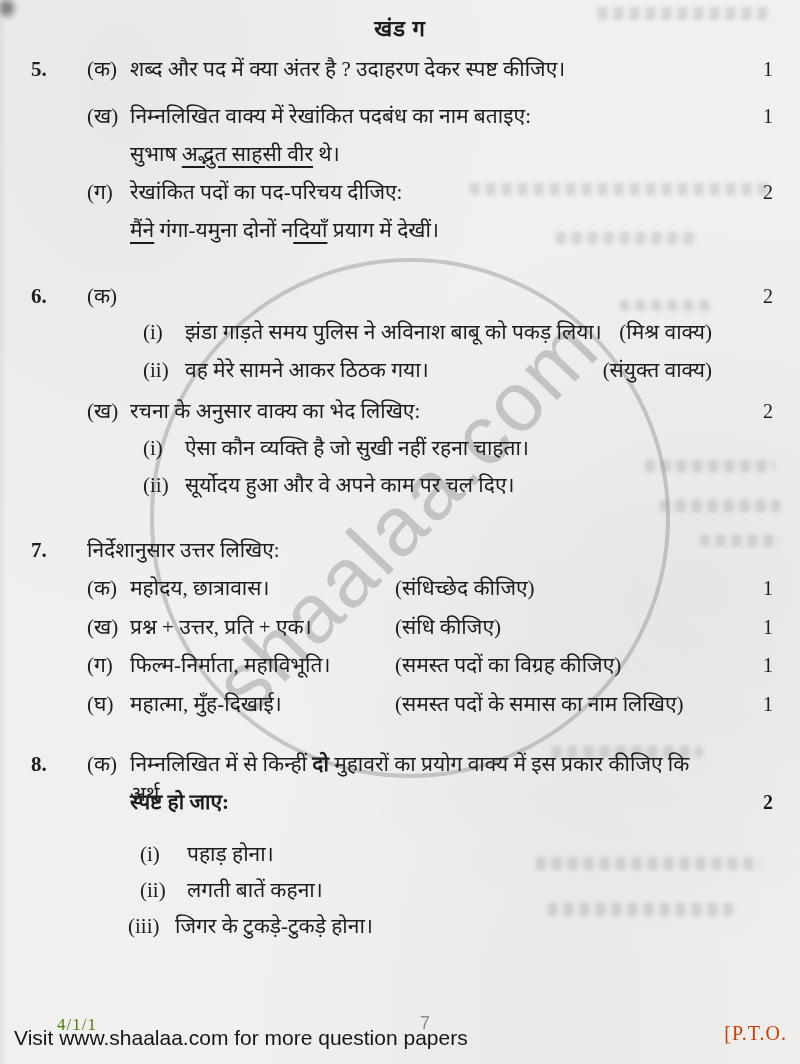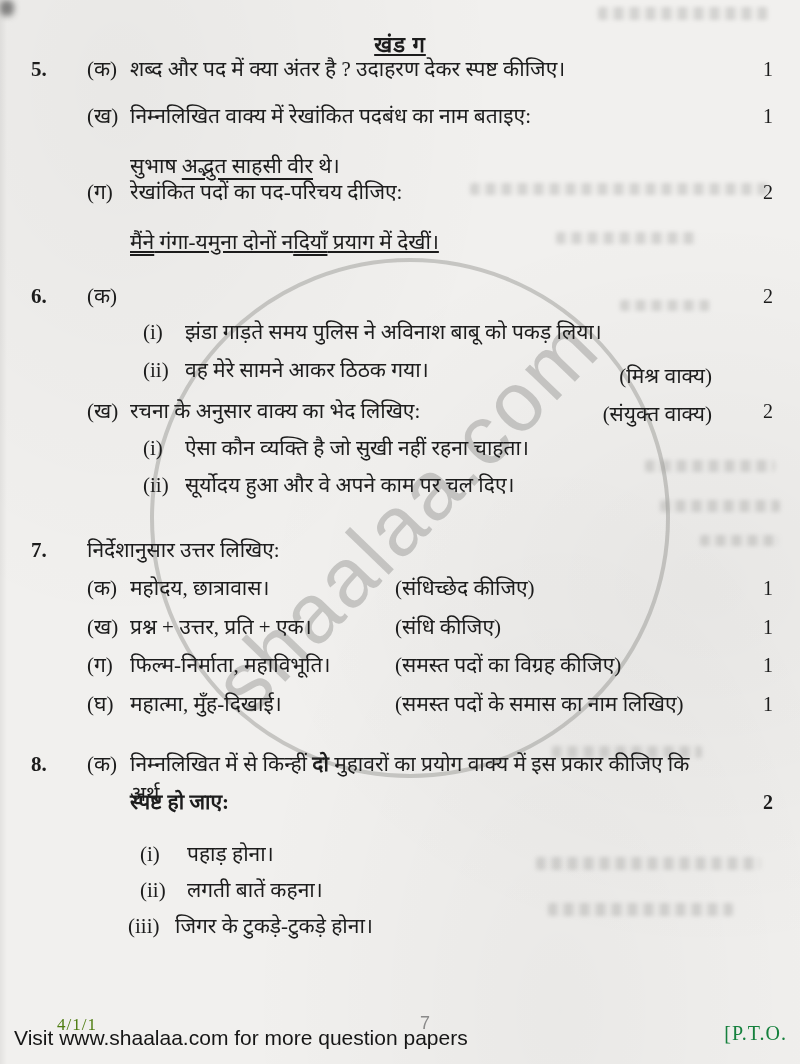--- a/index.html
+++ b/index.html
@@ -33,50 +33,50 @@
   .row{left:0;width:800px;display:flex;align-items:flex-start;line-height:30px;}
   .c-num{flex:0 0 87px;padding-left:31px;box-sizing:border-box;font-weight:700;}
   .c-part{flex:0 0 43px;}
   .c-text{flex:1 1 auto;padding-right:94px;}
   .c-text7{flex:0 0 265px;}
   .c-instr{flex:1 1 auto;}
   .mark{position:absolute;right:27px;top:0;line-height:30px;font-size:20px;}
   .sub{left:143px;right:88px;display:flex;align-items:flex-start;line-height:30px;}
   .c-slabel{flex:0 0 42px;}
   .c-slabel-w{flex:0 0 47px;}
-  .c-tag{margin-left:auto;white-space:nowrap;padding-left:12px;margin-top:44px;}
-  .indent-line{left:130px;right:48px;line-height:30px;margin-top:12px;}
+  .c-tag{margin-left:auto;white-space:nowrap;padding-left:12px;}
+  .indent-line{left:130px;right:48px;line-height:30px;}
   .u{text-decoration:underline;text-decoration-thickness:1.5px;text-underline-offset:5px;}
   .b{font-weight:700;}
   .title{left:0;width:800px;text-align:center;font-weight:700;font-size:22px;letter-spacing:1px;}
   
   .f-visit{font-family:"Liberation Sans","DejaVu Sans",sans-serif;font-size:21px;color:#161616;}
   .f-code{font-size:17px;color:#4d7c0f;letter-spacing:1px;}
   .f-page{font-family:"Liberation Sans","DejaVu Sans",sans-serif;font-size:18px;color:#8a8a8a;}
-  .f-pto{font-size:20px;color:#15803d;letter-spacing:1px;}
+  .f-pto{font-size:20px;color:#c2410c;letter-spacing:1px;}
 </style>
 </head>
 <body>
 
 <div class="abs corner-smudge"></div>
 <div class="abs ghost" style="left:598px;top:7px;width:170px;height:13px;"></div>
 <div class="abs ghost" style="left:470px;top:183px;width:300px;height:12px;"></div>
 <div class="abs ghost" style="left:556px;top:232px;width:140px;height:12px;"></div>
 <div class="abs ghost" style="left:620px;top:300px;width:90px;height:11px;"></div>
 <div class="abs ghost" style="left:645px;top:460px;width:130px;height:12px;"></div>
 <div class="abs ghost" style="left:660px;top:500px;width:120px;height:12px;"></div>
 <div class="abs ghost" style="left:700px;top:535px;width:80px;height:11px;"></div>
 <div class="abs ghost" style="left:552px;top:746px;width:150px;height:12px;"></div>
 <div class="abs ghost" style="left:536px;top:857px;width:225px;height:13px;"></div>
 <div class="abs ghost" style="left:548px;top:903px;width:185px;height:13px;"></div>
 
 <div class="abs wm-circle"></div>
 <div class="abs wm-text">shaalaa.com</div>
 
-<div class="abs title" style="top:28px;text-decoration:underline;">खंड ग</div>
+<div class="abs title" style="top:12px;">खंड ग</div>
 
 <div class="abs row" style="top:54px;">
   <span class="c-num">5.</span>
   <span class="c-part">(क)</span>
   <span class="c-text">शब्द और पद में क्या अंतर है ? उदाहरण देकर स्पष्ट कीजिए।</span>
   <span class="mark">1</span>
 </div>
 
 <div class="abs row" style="top:101px;">
   <span class="c-num"></span>
@@ -87,21 +87,21 @@
 <div class="abs indent-line" style="top:139px;">
   <span>सुभाष </span><span class="u">अद्भुत साहसी वीर</span><span> थे।</span>
 </div>
 
 <div class="abs row" style="top:177px;">
   <span class="c-num"></span>
   <span class="c-part">(ग)</span>
   <span class="c-text">रेखांकित पदों का पद-परिचय दीजिए:</span>
   <span class="mark">2</span>
 </div>
-<div class="abs indent-line" style="top:215px;text-decoration:underline;">
+<div class="abs indent-line" style="top:215px;">
   <span class="u">मैंने</span><span> गंगा-यमुना दोनों न</span><span class="u">दियाँ</span><span> प्रयाग में देखीं।</span>
 </div>
 
 <div class="abs row" style="top:281px;">
   <span class="c-num">6.</span>
   <span class="c-part">(क)</span>
   <span class="mark">2</span>
 </div>
 <div class="abs sub" style="top:317px;">
   <span class="c-slabel">(i)</span>

